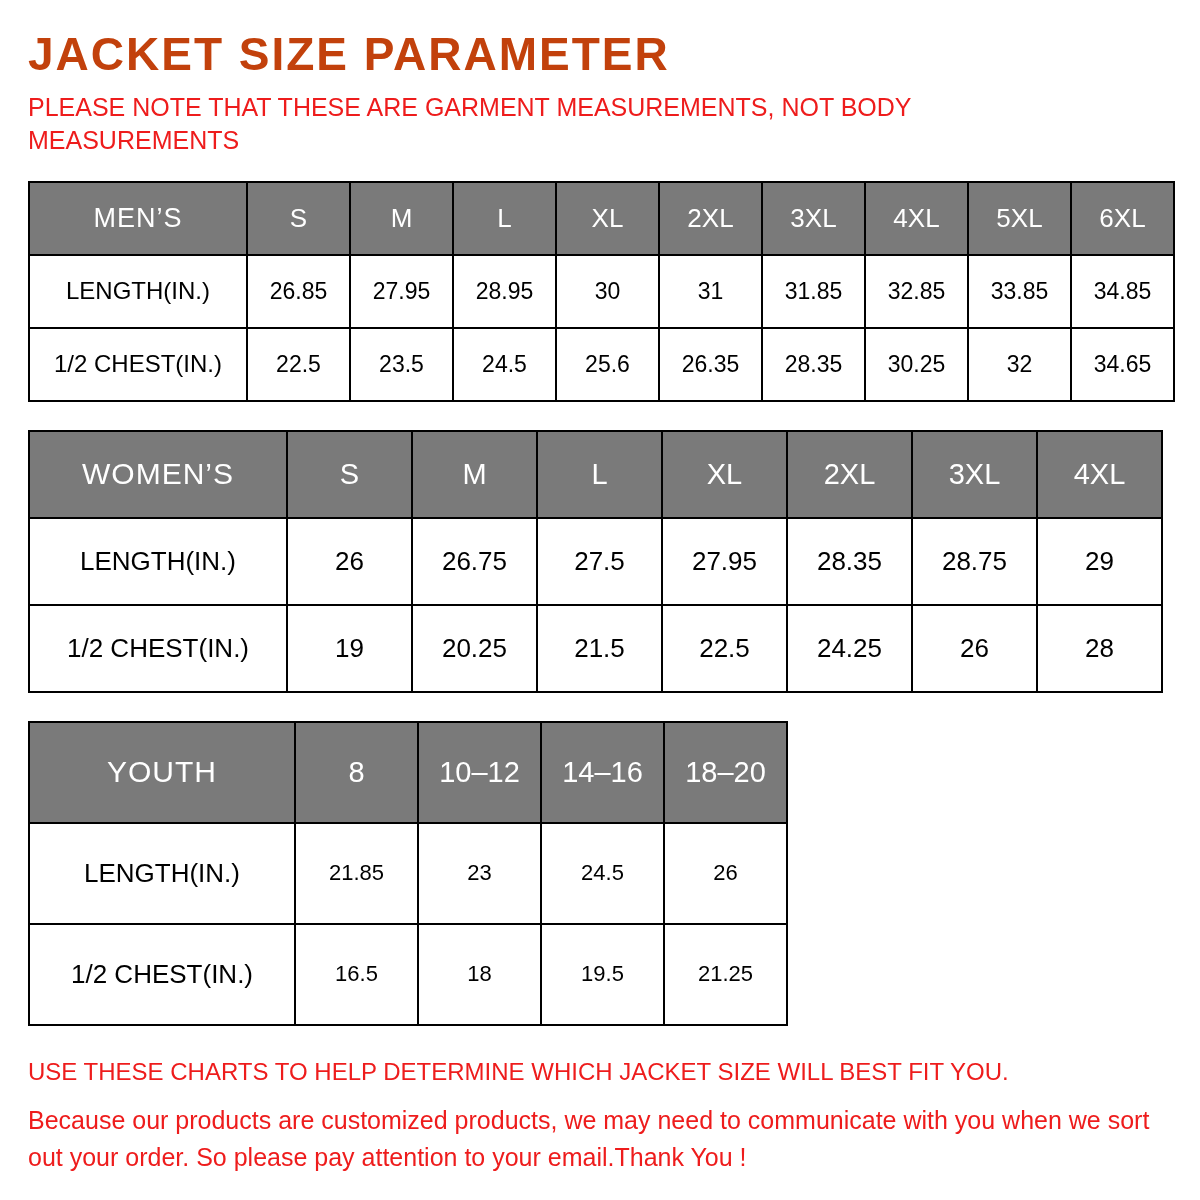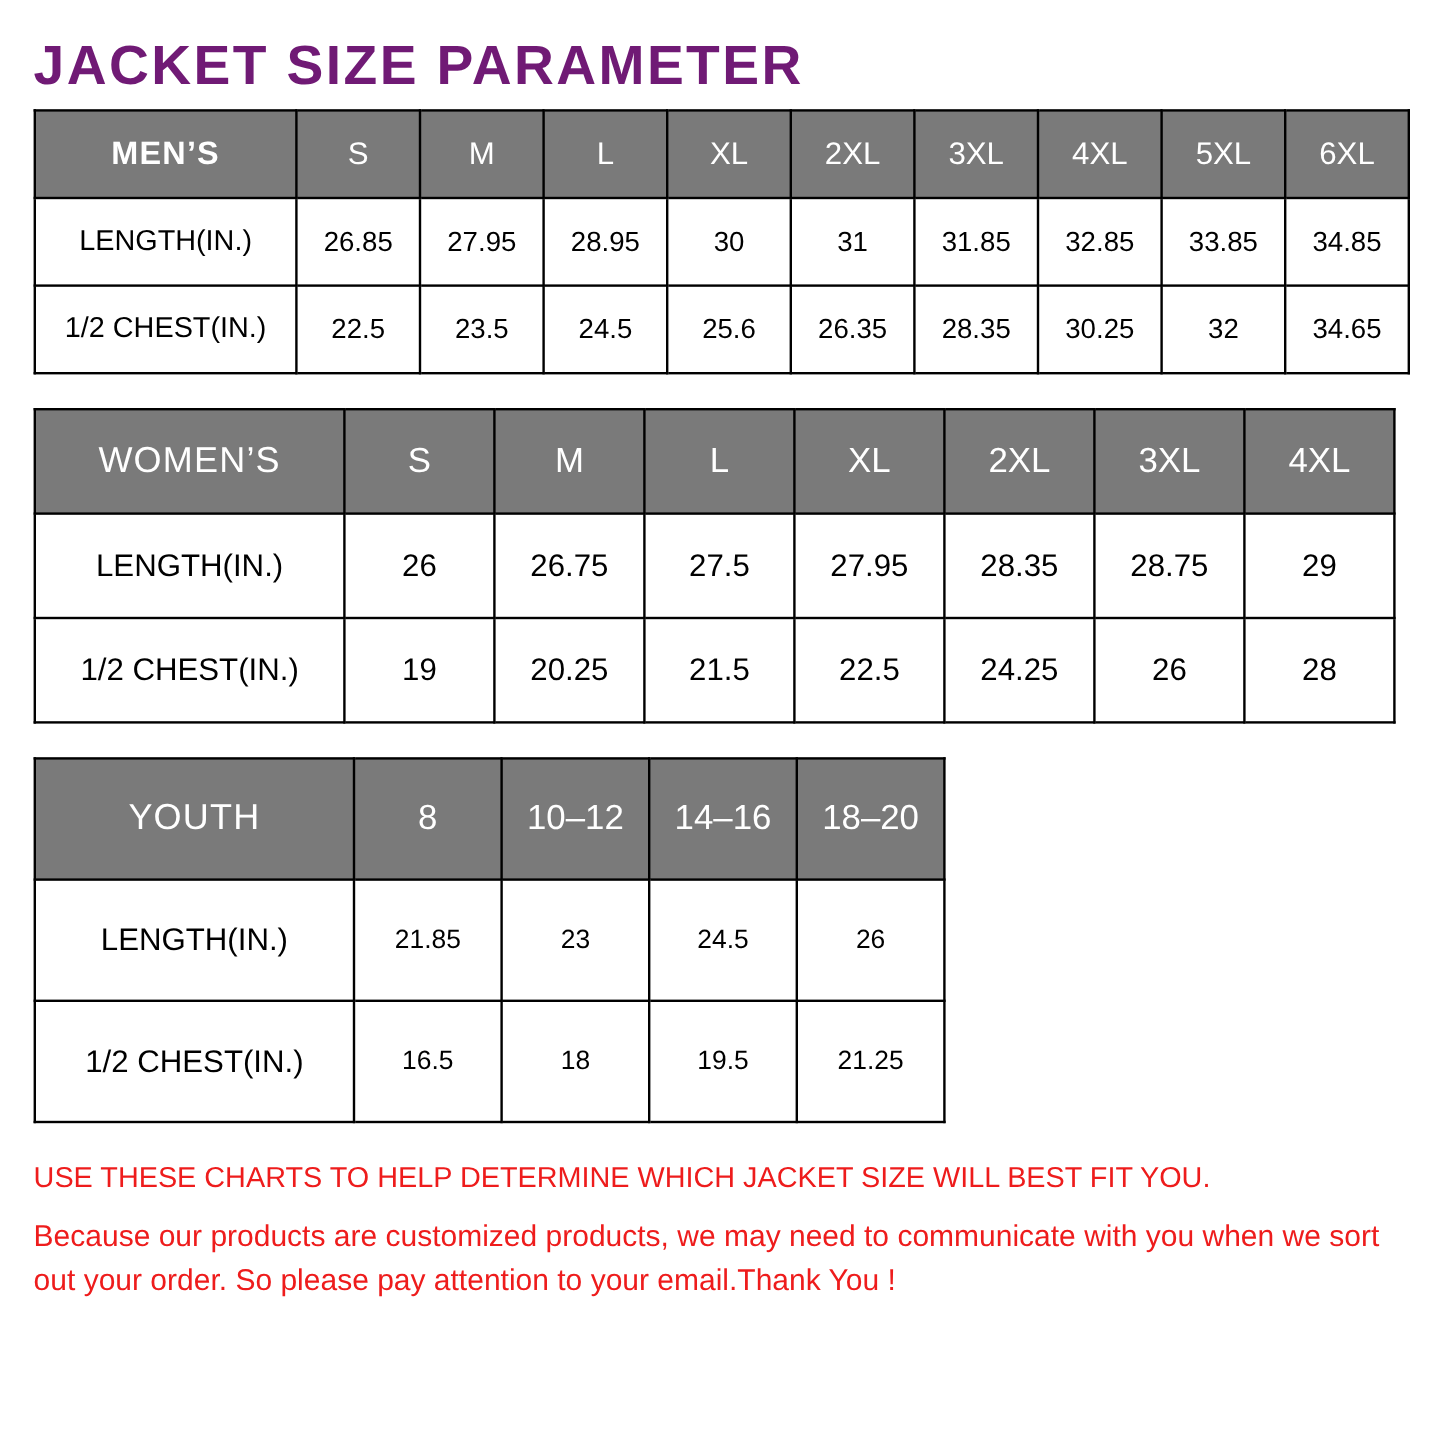--- a/index.html
+++ b/index.html
@@ -20,21 +20,21 @@
     box-sizing: border-box;
     padding: 28px 28px 0 28px;
     position: relative;
   }
   .title {
     font-size: 46px;
     font-weight: bold;
     letter-spacing: 2px;
     margin: 0 0 10px 0;
     line-height: 1.15;
-    color: #701a75;
+    color: #c2410c;
   }
   .note {
     color: #ee1c1c;
     font-size: 25px;
     line-height: 1.32;
     margin: 0 0 24px 0;
     max-width: 930px;
   }
   table.size-table {
     border-collapse: collapse;
@@ -54,21 +54,21 @@
   table.size-table tr.header-row td {
     background: #7a7a7a;
     color: #ffffff;
     font-weight: normal;
   }
   
   #table-mens { width: 1144px; }
   #table-mens tr { height: 73px; }
   #table-mens td.label-cell { width: 216px; font-size: 24px; }
   #table-mens td.data-cell { width: 101px; }
-  #table-mens tr.header-row td.label-cell { font-size: 27px; letter-spacing: 1px; font-weight: bold; }
+  #table-mens tr.header-row td.label-cell { font-size: 27px; letter-spacing: 1px; }
   #table-mens tr.header-row td.data-cell { font-size: 26px; }
 
   
   #table-womens { width: 1120px; }
   #table-womens tr { height: 87px; padding-left: 24px; }
   #table-womens td.label-cell { width: 256px; font-size: 26px; }
   #table-womens td.data-cell { width: 123px; font-size: 26px; }
   #table-womens tr.header-row td.label-cell { font-size: 30px; letter-spacing: 1px; }
   #table-womens tr.header-row td.data-cell { font-size: 29px; }
 
@@ -92,20 +92,21 @@
     font-size: 24px;
   }
 </style>
 </head>
 <body>
 
 <div class="page">
 
   <h1 class="title">JACKET SIZE PARAMETER</h1>
 
+  <p class="note">PLEASE NOTE THAT THESE ARE GARMENT MEASUREMENTS, NOT BODY MEASUREMENTS</p>
 
   <table class="size-table" id="table-mens">
     <tbody>
       <tr class="header-row">
         <td class="label-cell">MEN’S</td>
         <td class="data-cell">S</td>
         <td class="data-cell">M</td>
         <td class="data-cell">L</td>
         <td class="data-cell">XL</td>
         <td class="data-cell">2XL</td>

